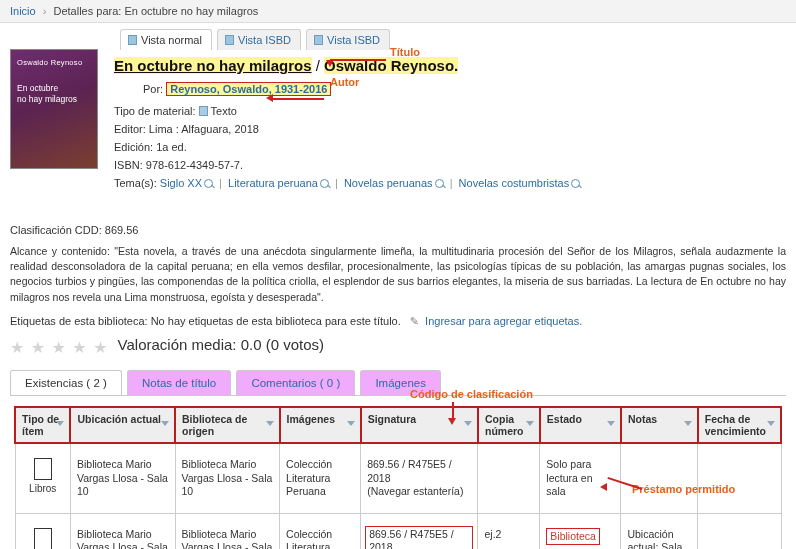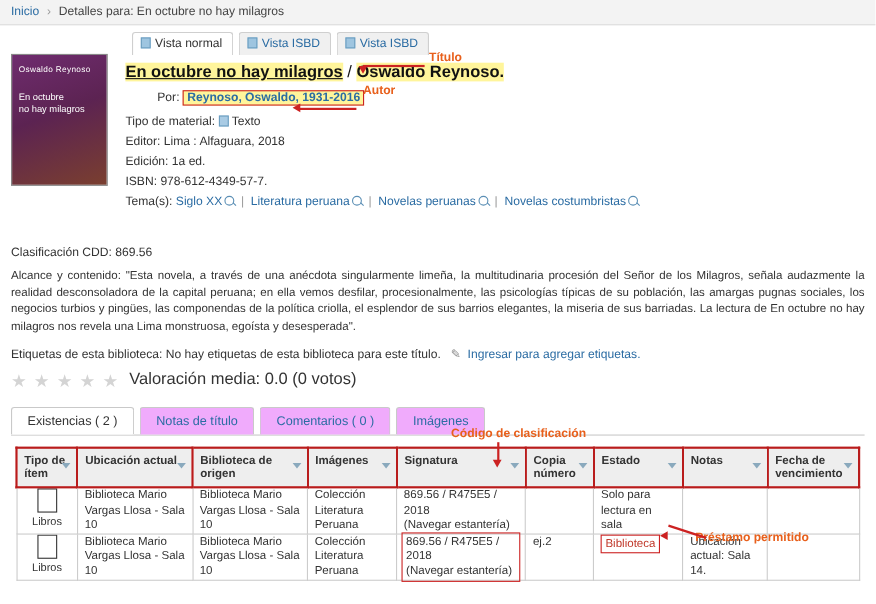--- a/index.html
+++ b/index.html
@@ -175,21 +175,21 @@
     position:relative;
   }
   table.holdings th .sorticon {
     position:absolute; right:5px; top:50%; margin-top:-4px;
     width:0;height:0;border-left:4px solid transparent;border-right:4px solid transparent;
     border-top:5px solid #8aa9bd;
   }
   table.holdings td {
     border:1px solid #cccccc;
     vertical-align:top;
-    padding: 0 6px;
+    padding: 14px 6px;
     color:#333;
     line-height:1.3;
   }
   .book-icon {
     width:18px;height:22px;border:1.5px solid #333;background:#fff;margin:0 auto 2px auto;
   }
   .itemtype { text-align:center; font-size:10px; }
   .sig-box {
     border:1px solid #cc2222;
     display:inline-block;

